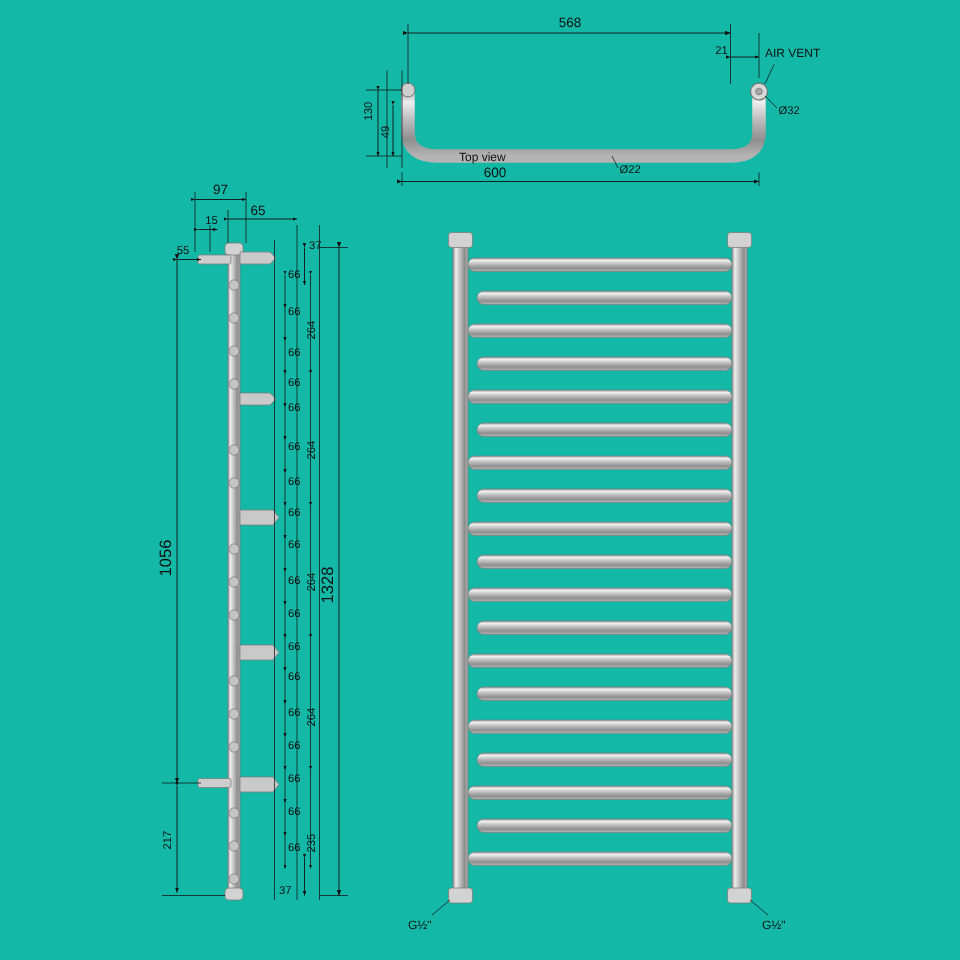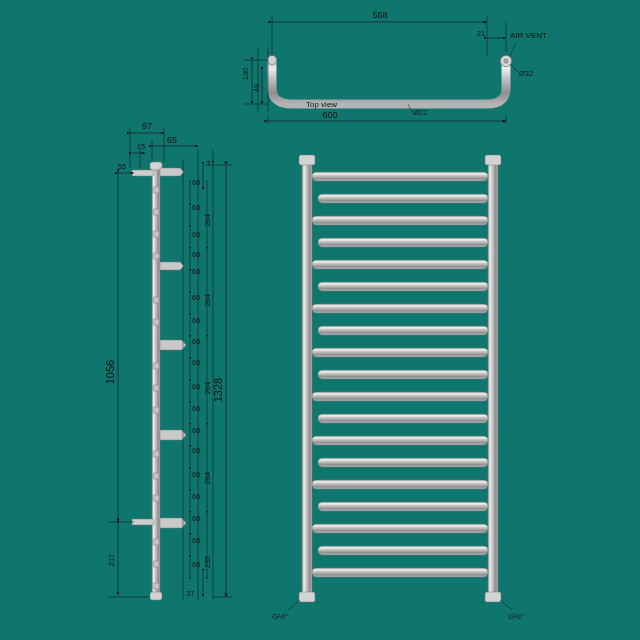--- a/index.html
+++ b/index.html
@@ -1,17 +1,17 @@
 <!DOCTYPE html>
 <html><head>
 <meta charset="utf-8">
 <style>
   html,body{margin:0;padding:0;background:#ffffff;}
   body{width:640px;height:640px;font-family:"Liberation Sans",sans-serif;color:#1a1a1a;}
-  #stage{position:relative;width:640px;height:640px;overflow:hidden;background:#0f766e;}
+  #stage{position:relative;width:640px;height:640px;overflow:hidden;background:#14b8a6;}
   svg{display:block;}
   .dimtext{font-family:"Liberation Sans",sans-serif;font-size:9px;fill:#111;}
   .dimtext.small{font-size:7.5px;}
   .dimtext.big{font-size:11px;}
   .lbl{font-family:"Liberation Sans",sans-serif;font-size:8px;fill:#111;}
 </style>
 </head>
 <body>
 
 <div id="stage">

